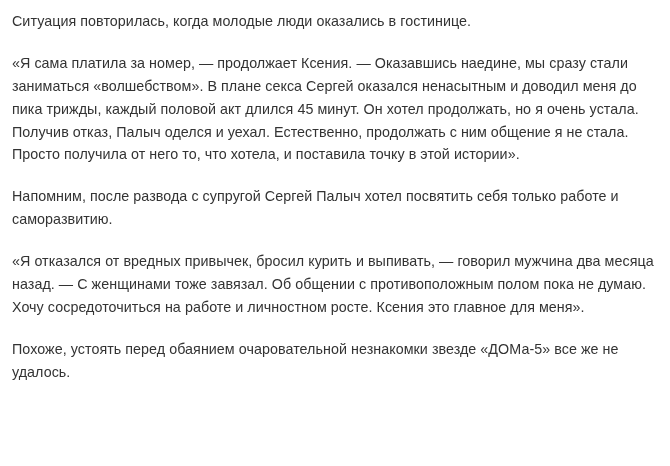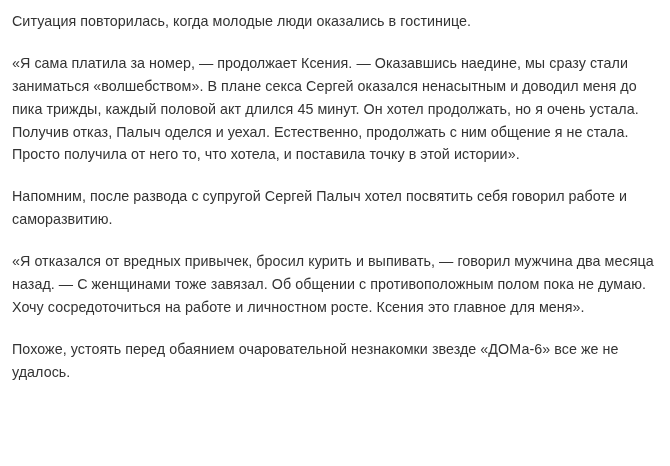--- a/index.html
+++ b/index.html
@@ -30,16 +30,16 @@
   .para:last-child {
     margin-bottom: 0;
   }
 </style>
 </head>
 <body>
 
 <div class="article">
   <p class="para">Ситуация повторилась, когда молодые люди оказались в гостинице.</p>
   <p class="para">«Я сама платила за номер, — продолжает Ксения. — Оказавшись наедине, мы сразу стали заниматься «волшебством». В плане секса Сергей оказался ненасытным и доводил меня до пика трижды, каждый половой акт длился 45 минут. Он хотел продолжать, но я очень устала. Получив отказ, Палыч оделся и уехал. Естественно, продолжать с ним общение я не стала. Просто получила от него то, что хотела, и поставила точку в этой истории».</p>
-  <p class="para">Напомним, после развода с супругой Сергей Палыч хотел посвятить себя говорил работе и саморазвитию.</p>
+  <p class="para">Напомним, после развода с супругой Сергей Палыч хотел посвятить себя только работе и саморазвитию.</p>
   <p class="para">«Я отказался от вредных привычек, бросил курить и выпивать, — говорил мужчина два месяца назад. — С женщинами тоже завязал. Об общении с противоположным полом пока не думаю. Хочу сосредоточиться на работе и личностном росте. Ксения это главное для меня».</p>
-  <p class="para">Похоже, устоять перед обаянием очаровательной незнакомки звезде «ДОМа-6» все же не удалось.</p>
+  <p class="para">Похоже, устоять перед обаянием очаровательной незнакомки звезде «ДОМа-5» все же не удалось.</p>
 </div>
 
 </body></html>

